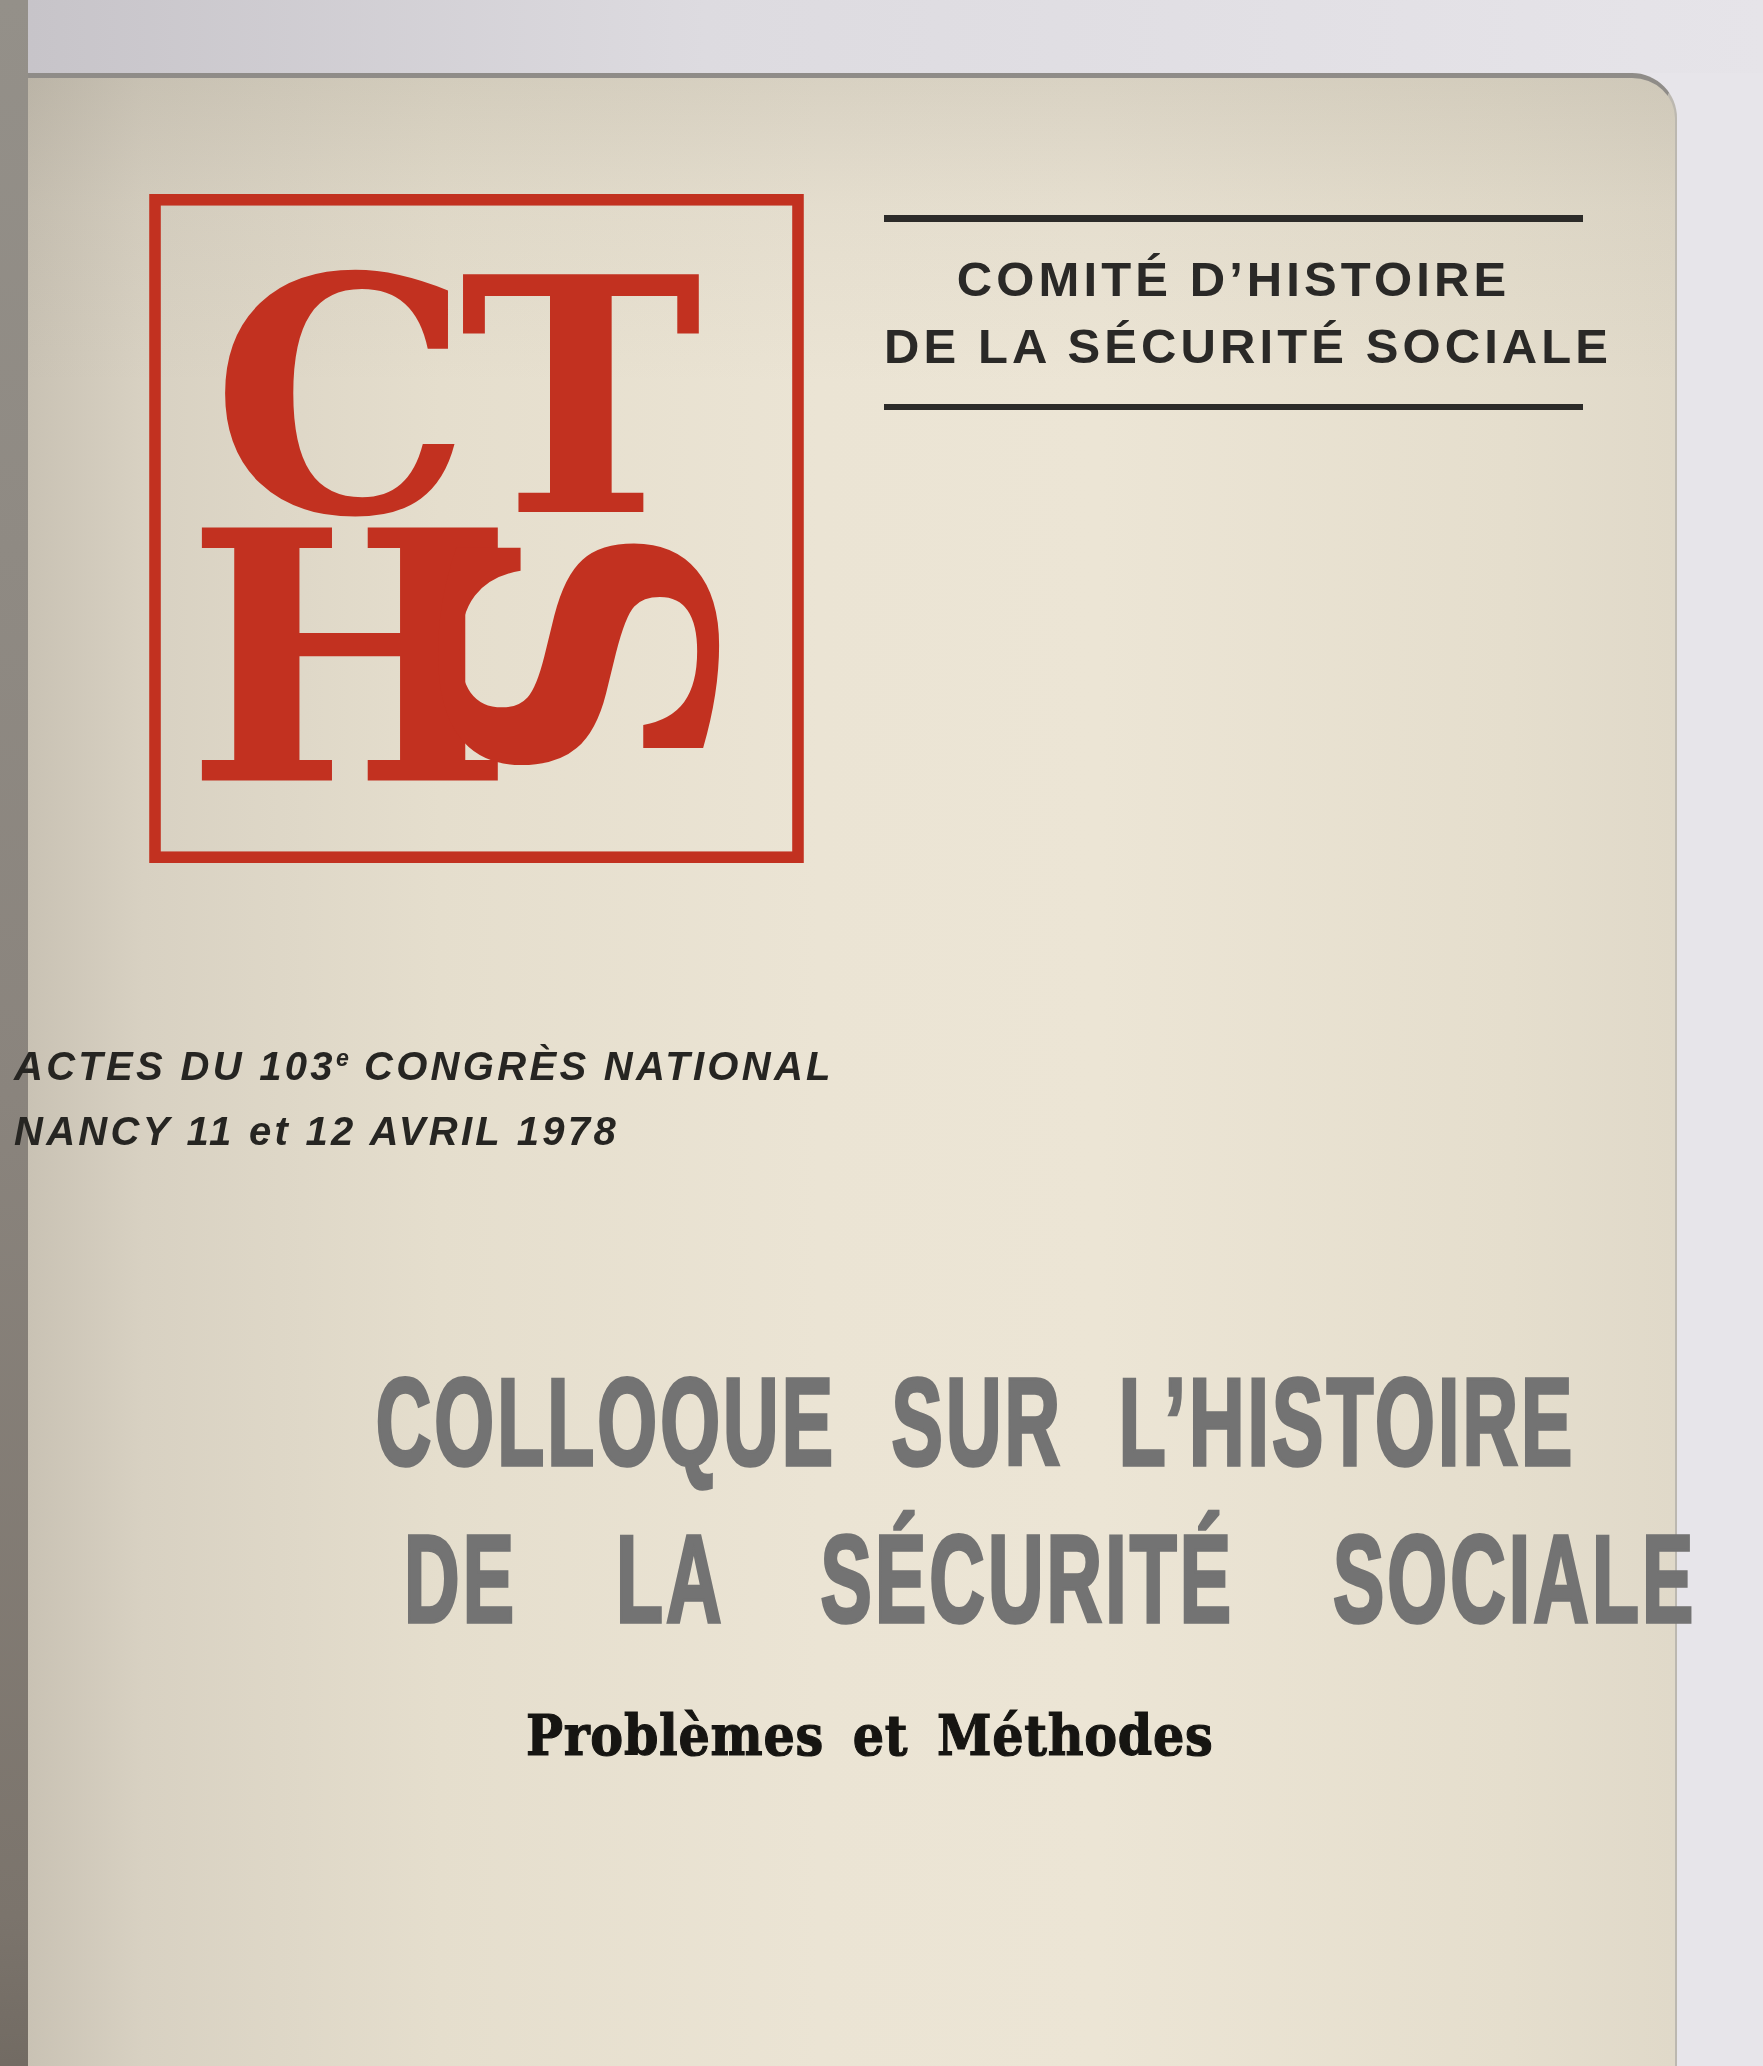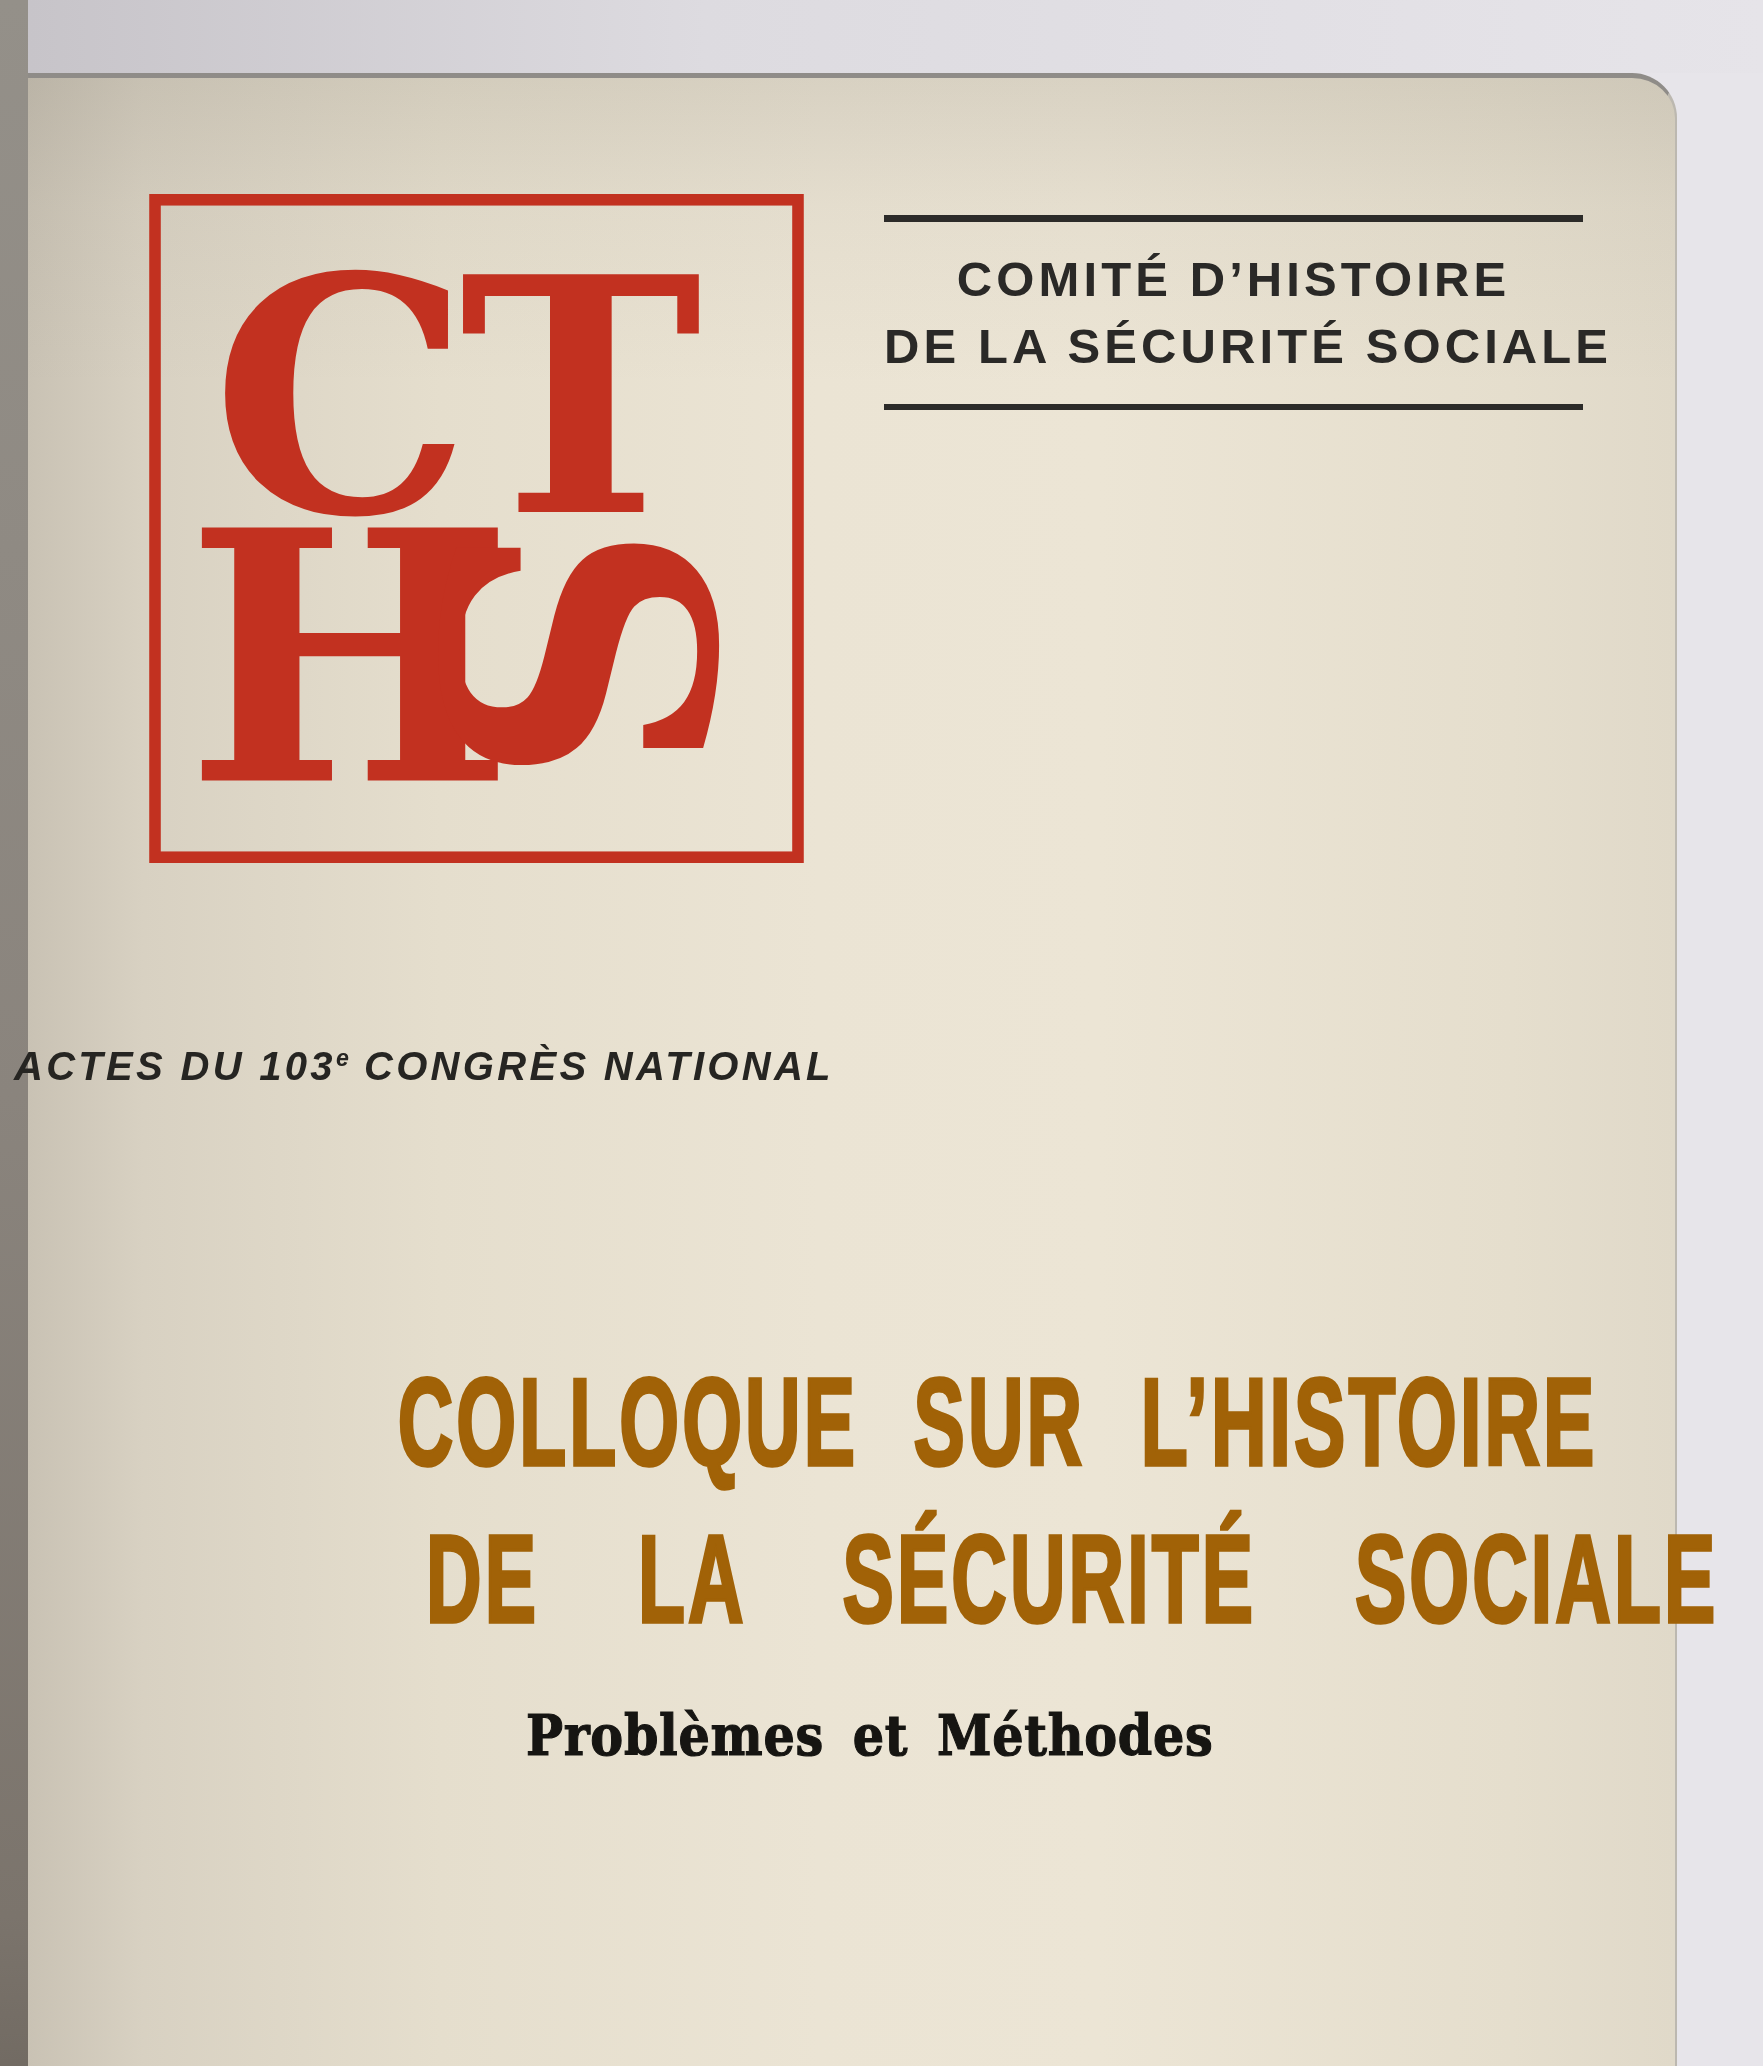--- a/index.html
+++ b/index.html
@@ -69,27 +69,27 @@
     font-size: 40px;
     line-height: 65px;
     letter-spacing: 3.3px;
     color: #262522;
     white-space: nowrap;
     font-style: italic;
   }
   .congress .sup { font-size: 58%; vertical-align: super; letter-spacing: 0.8px; }
 
   .title-line {
-    position: absolute; left: 30px;
+    position: absolute; left: 8px;
     width: 1711px;
     text-align: center;
     font-weight: bold;
     font-size: 124px;
     line-height: 124px;
-    color: #a16207;
+    color: #737373;
     white-space: nowrap;
   }
   .title-line .condense {
     display: inline-block;
     transform: scaleX(0.62);
     letter-spacing: 5px;
     word-spacing: 50px;
     -webkit-text-stroke: 3.7px currentColor;
   }
   #title-line-2 .condense { word-spacing: 120px; }
@@ -143,20 +143,21 @@
   <div class="rule"></div>
   <div class="committee-lines">
     <div>COMITÉ D’HISTOIRE</div>
     <div>DE LA SÉCURITÉ SOCIALE</div>
   </div>
   <div class="rule"></div>
 </div>
 
 <div class="congress">
   <div><span>ACTES DU 103</span><span class="sup">e</span><span> CONGRÈS NATIONAL</span></div>
+  <div>NANCY 11 et 12 AVRIL 1978</div>
 </div>
 
 <div class="title-line" id="title-line-1">
   <span class="condense">COLLOQUE SUR L’HISTOIRE</span>
 </div>
 <div class="title-line" id="title-line-2">
   <span class="condense">DE LA SÉCURITÉ SOCIALE</span>
 </div>
 <div class="subtitle">
   <span class="condense">Problèmes et Méthodes</span>

